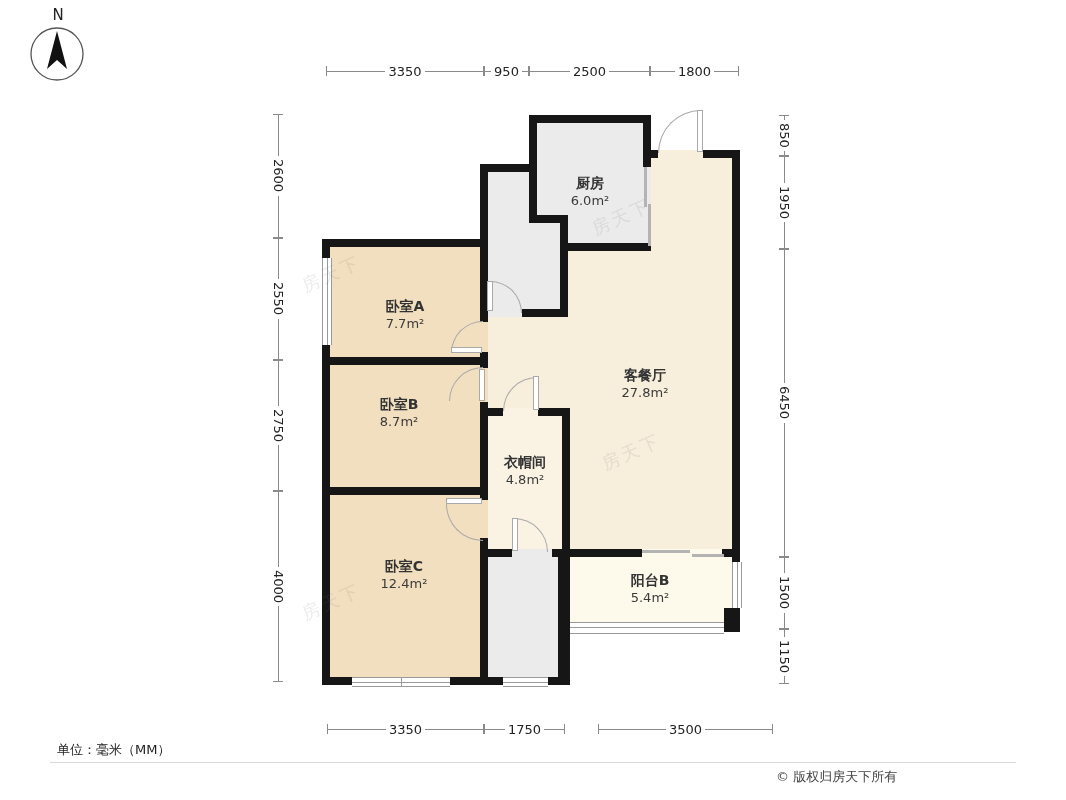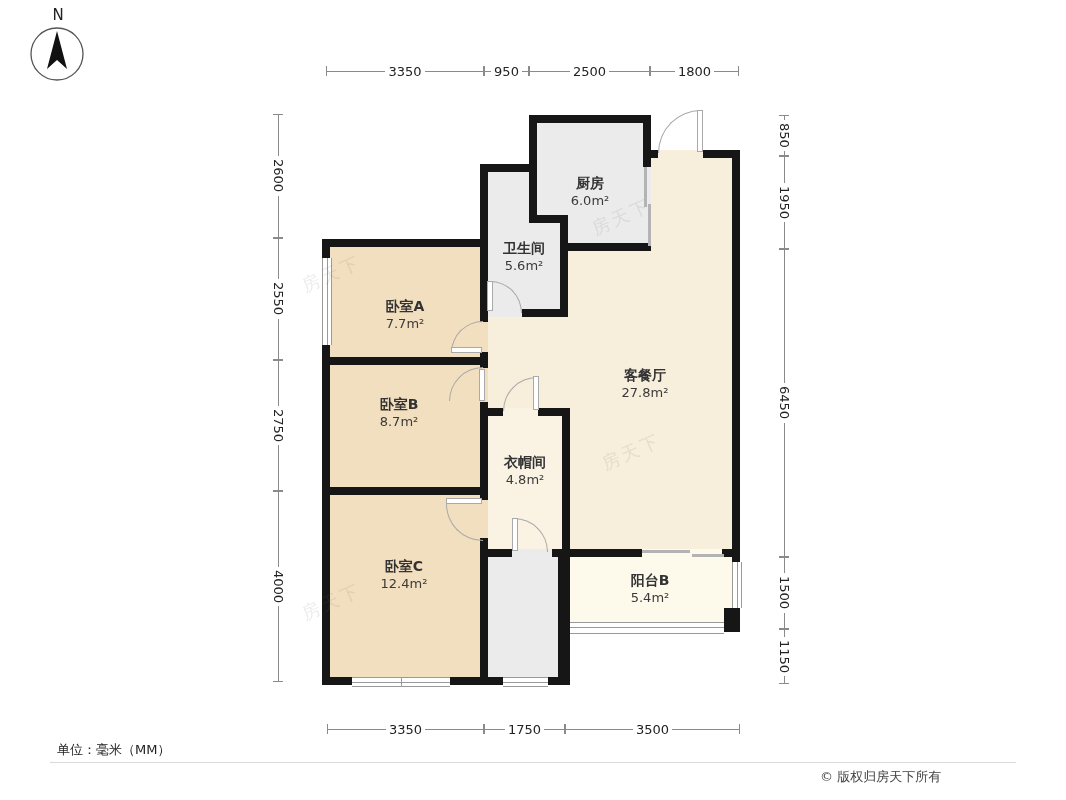--- a/index.html
+++ b/index.html
@@ -175,24 +175,20 @@
   <div class="slide" style="left:644px;top:167px;width:3px;height:40px;"></div>
   <div class="slide" style="left:648px;top:204px;width:3px;height:42px;"></div>
 
   <div class="slide" style="left:642px;top:550px;width:48px;height:3px;"></div>
   <div class="slide" style="left:692px;top:554px;width:32px;height:3px;"></div>
 
   <div class="rlabel" style="left:535px;top:175px;">
     <div class="nm">厨房</div>
     <div class="ar">6.0m²</div>
   </div>
-  <div class="rlabel" style="left:469px;top:240px;">
-    <div class="nm">卫生间</div>
-    <div class="ar">5.6m²</div>
-  </div>
   <div class="rlabel" style="left:350px;top:298px;">
     <div class="nm">卧室A</div>
     <div class="ar">7.7m²</div>
   </div>
   <div class="rlabel" style="left:590px;top:347px;margin-top:20px;">
     <div class="nm">客餐厅</div>
     <div class="ar">27.8m²</div>
   </div>
   <div class="rlabel" style="left:344px;top:396px;">
     <div class="nm">卧室B</div>
@@ -235,21 +231,21 @@
   <div class="dimh" style="left:327px;top:722px;width:157px;">
       <span class="ln"></span>
       <b>3350</b>
       <span class="ln"></span>
     </div>
   <div class="dimh" style="left:484px;top:722px;width:81px;">
       <span class="ln"></span>
       <b>1750</b>
       <span class="ln"></span>
     </div>
-  <div class="dimh" style="left:565px;top:722px;width:175px;align-items:center;">
+  <div class="dimh" style="left:598px;top:722px;width:175px;align-items:center;">
       <span class="ln"></span>
       <b>3500</b>
       <span class="ln"></span>
     </div>
 
   <div class="dimv" style="left:271px;top:114px;height:124px;">
       <span class="ln"></span>
       <b>2600</b>
       <span class="ln"></span>
     </div>
@@ -295,15 +291,15 @@
       <span class="ln"></span>
     </div>
 
   <div class="wm" style="left:300px;top:262px;">房天下</div>
   <div class="wm" style="left:590px;top:205px;">房天下</div>
   <div class="wm" style="left:300px;top:590px;">房天下</div>
   <div class="wm" style="left:600px;top:440px;">房天下</div>
 
   <div class="foot" style="left:57px;top:741px;">单位：毫米（MM）</div>
   <div class="footrule" style="left:50px;top:762px;width:966px;"></div>
-  <div class="foot copy" style="left:820px;top:768px;">© 版权归房天下所有</div>
+  <div class="foot copy" style="left:776px;top:768px;">© 版权归房天下所有</div>
 
 </div>
 
 </body></html>

